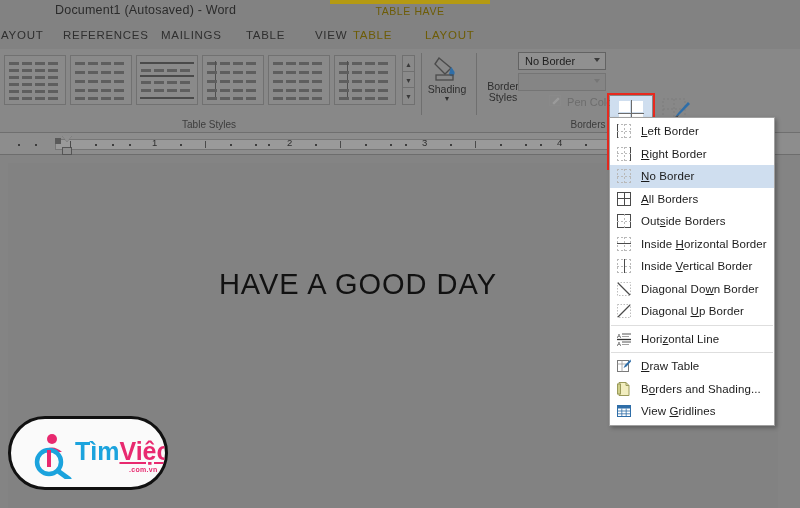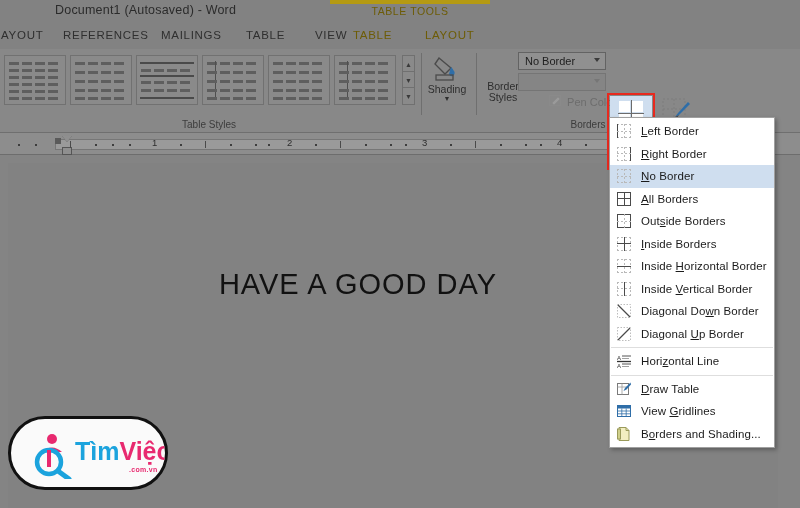--- a/index.html
+++ b/index.html
@@ -199,21 +199,21 @@
     border-radius: 37px;
     overflow: hidden;
   }
   .logo-icon { position: absolute; left: 18px; top: 14px; width: 46px; height: 46px; }
   .logo-text {
     position: absolute; left: 64px; top: 18px;
     font-size: 25px; font-weight: bold; line-height: 28px;
     white-space: nowrap;
   }
   .logo-text .t1 { color: #1ba3dd; }
-  .logo-text .t2 { color: #e8296f; }
+  .logo-text .t2 { color: #e8296f; text-decoration: underline; }
   .logo-sub {
     position: absolute; left: 118px; top: 47px;
     font-size: 7px; color: #e8296f; font-weight: bold;
     letter-spacing: .3px;
   }
 
   
   .menu {
     position: absolute; left: 609px; top: 117px;
     width: 166px;
@@ -287,21 +287,21 @@
 </head>
 <body>
 
 <div id="screen">
 
   <div class="app"></div>
 
   <div class="titlebar">
     <div class="tabletools-band"></div>
     <div class="title-text">Document1 (Autosaved) - Word</div>
-    <div class="tabletools-label">TABLE TOOLS</div>
+    <div class="tabletools-label">TABLE HAVE</div>
   </div>
 
   <div class="tabrow">
     <div class="tab" style="left:-6px;">LAYOUT</div>
     <div class="tab" style="left:63px;">REFERENCES</div>
     <div class="tab" style="left:161px;">MAILINGS</div>
     <div class="tab" style="left:246px;">TABLE</div>
     <div class="tab" style="left:315px;">VIEW</div>
     <div class="tab-highlight-box" style="left:344px; top:24px; width:62px; height:25px;"></div>
     <div class="tab accent" style="left:353px; z-index:5;">TABLE</div>
@@ -715,33 +715,20 @@
         <span class="lbl">Out<u>s</u>ide Borders</span>
       </div>
       <div class="mi">
         <span class="ico">
           <div class="gb">
             <span class="e dot-t dashed"></span>
             <span class="e dot-b dashed"></span>
             <span class="e dot-l dashed-v"></span>
             <span class="e dot-r dashed-v"></span>
             <span class="e dot-h on"></span>
-            <span class="e dot-v on"></span>
-          </div>
-        </span>
-        <span class="lbl"><u>I</u>nside Borders</span>
-      </div>
-      <div class="mi">
-        <span class="ico">
-          <div class="gb">
-            <span class="e dot-t dashed"></span>
-            <span class="e dot-b dashed"></span>
-            <span class="e dot-l dashed-v"></span>
-            <span class="e dot-r dashed-v"></span>
-            <span class="e dot-h on"></span>
             <span class="e dot-v dashed-v"></span>
           </div>
         </span>
         <span class="lbl">Inside <u>H</u>orizontal Border</span>
       </div>
       <div class="mi">
         <span class="ico">
           <div class="gb">
             <span class="e dot-t dashed"></span>
             <span class="e dot-b dashed"></span>
@@ -794,35 +781,35 @@
               <line x1="0.5" y1="5" x2="11.5" y2="5" stroke="#9a9a9a" stroke-width="0.8"></line>
               <line x1="5" y1="1.5" x2="5" y2="12.5" stroke="#9a9a9a" stroke-width="0.8"></line>
               <path d="M13.5 0.5 L8 6 L6.5 9 L9.5 7.5 L14 2.5 Z" fill="#2f6ea8"></path>
             </svg></div>
         </span>
         <span class="lbl"><u>D</u>raw Table</span>
       </div>
       <div class="mi">
         <span class="ico">
           <div class="hlico"><svg width="14" height="14" viewBox="0 0 14 14">
+              <path d="M2 0.5 L9 0.5 L12 3.5 L12 13.5 L2 13.5 Z" fill="#f2eec0" stroke="#9a9a5a"></path>
+              <path d="M9 0.5 L9 3.5 L12 3.5" fill="none" stroke="#9a9a5a"></path>
+              <rect x="0.5" y="2" width="3" height="10" fill="#cfcf8a" stroke="#9a9a5a"></rect>
+            </svg></div>
+        </span>
+        <span class="lbl">B<u>o</u>rders and Shading...</span>
+      </div>
+      <div class="mi">
+        <span class="ico">
+          <div class="hlico"><svg width="14" height="14" viewBox="0 0 14 14">
               <rect x="0.5" y="1.5" width="13" height="11" fill="#fff" stroke="#2f6ea8"></rect>
               <rect x="0.5" y="1.5" width="13" height="3" fill="#2f6ea8"></rect>
               <line x1="0.5" y1="7" x2="13.5" y2="7" stroke="#2f6ea8" stroke-width="0.8"></line>
               <line x1="0.5" y1="9.8" x2="13.5" y2="9.8" stroke="#2f6ea8" stroke-width="0.8"></line>
               <line x1="4.8" y1="4.5" x2="4.8" y2="12.5" stroke="#2f6ea8" stroke-width="0.8"></line>
               <line x1="9.2" y1="4.5" x2="9.2" y2="12.5" stroke="#2f6ea8" stroke-width="0.8"></line>
             </svg></div>
         </span>
         <span class="lbl">View <u>G</u>ridlines</span>
       </div>
-      <div class="mi">
-        <span class="ico">
-          <div class="hlico"><svg width="14" height="14" viewBox="0 0 14 14">
-              <path d="M2 0.5 L9 0.5 L12 3.5 L12 13.5 L2 13.5 Z" fill="#f2eec0" stroke="#9a9a5a"></path>
-              <path d="M9 0.5 L9 3.5 L12 3.5" fill="none" stroke="#9a9a5a"></path>
-              <rect x="0.5" y="2" width="3" height="10" fill="#cfcf8a" stroke="#9a9a5a"></rect>
-            </svg></div>
-        </span>
-        <span class="lbl">B<u>o</u>rders and Shading...</span>
-      </div>
     </div>
 
 </div>
 
 </body></html>

